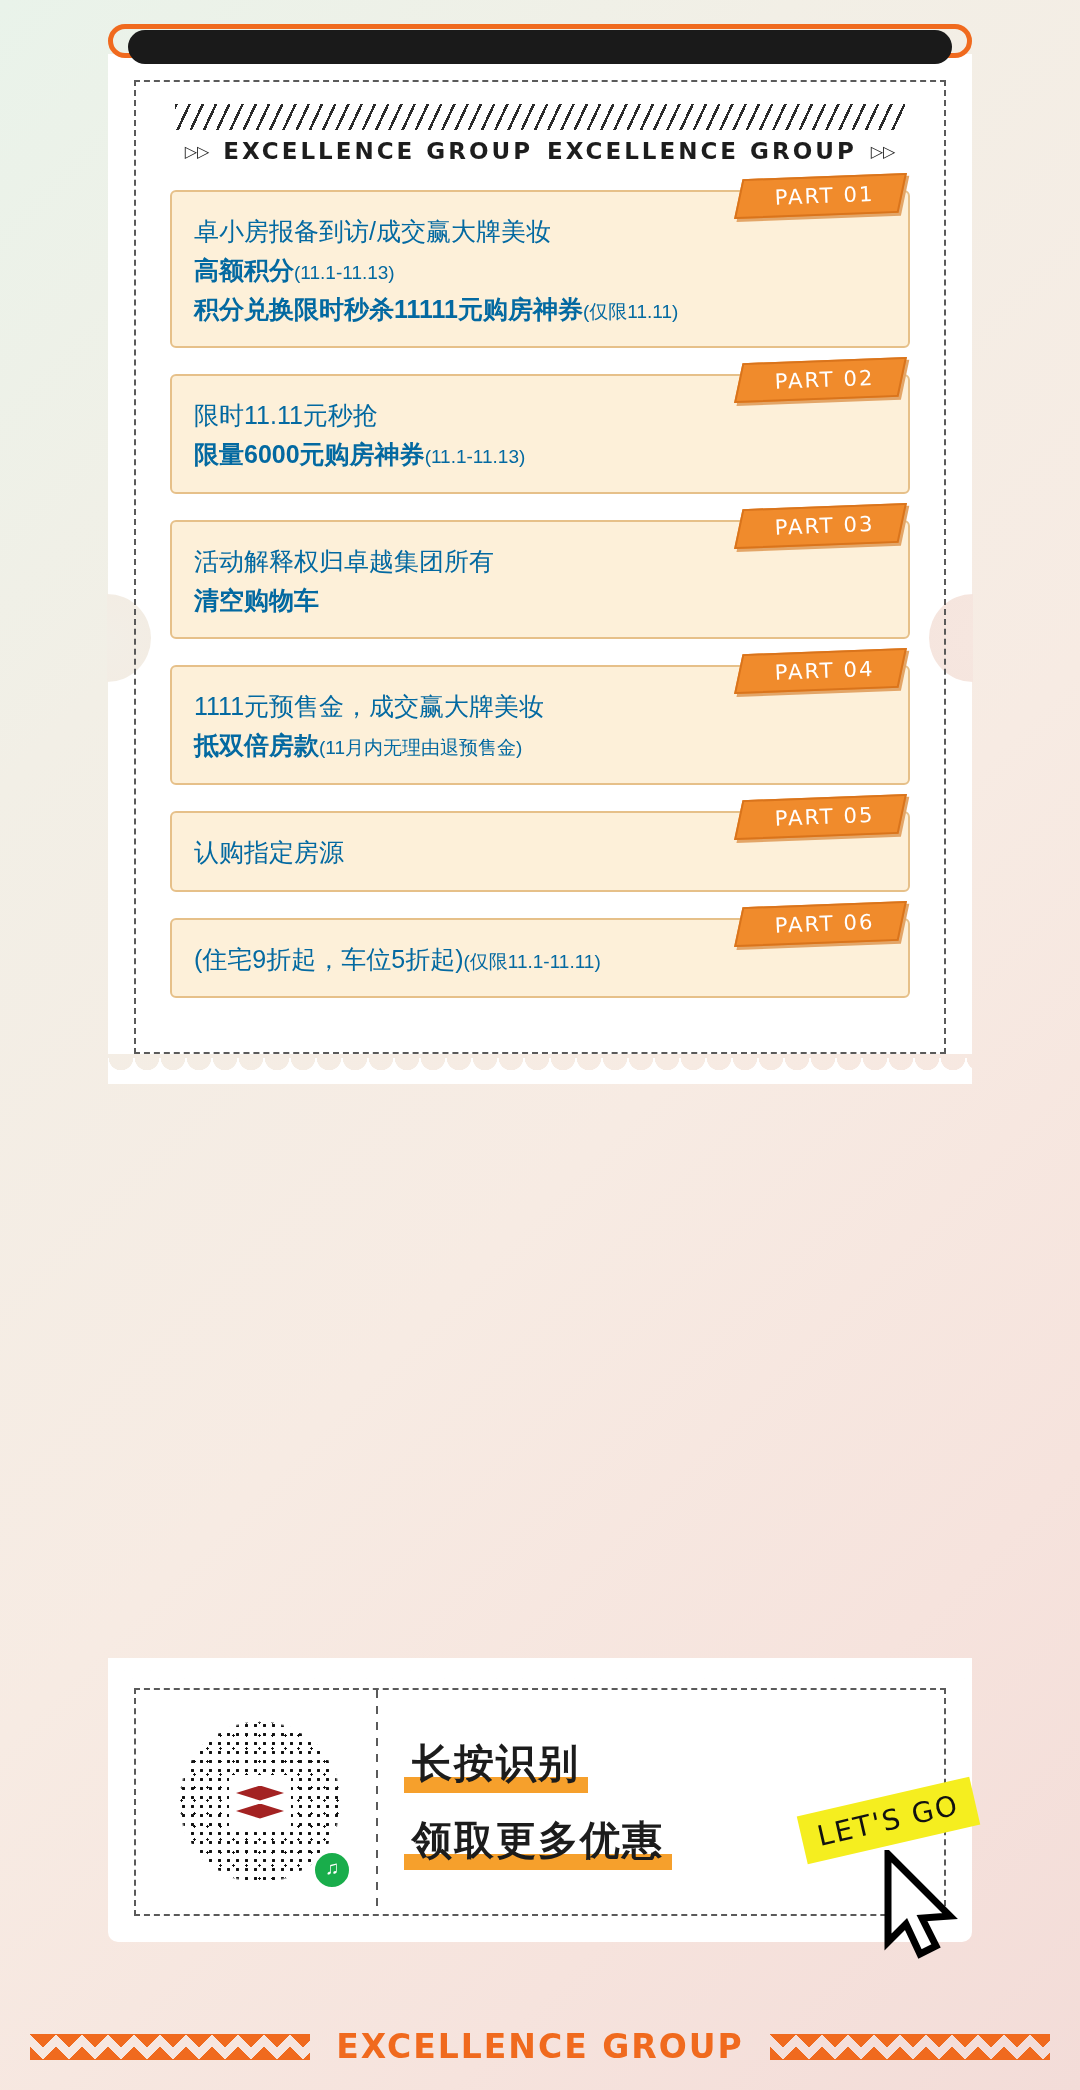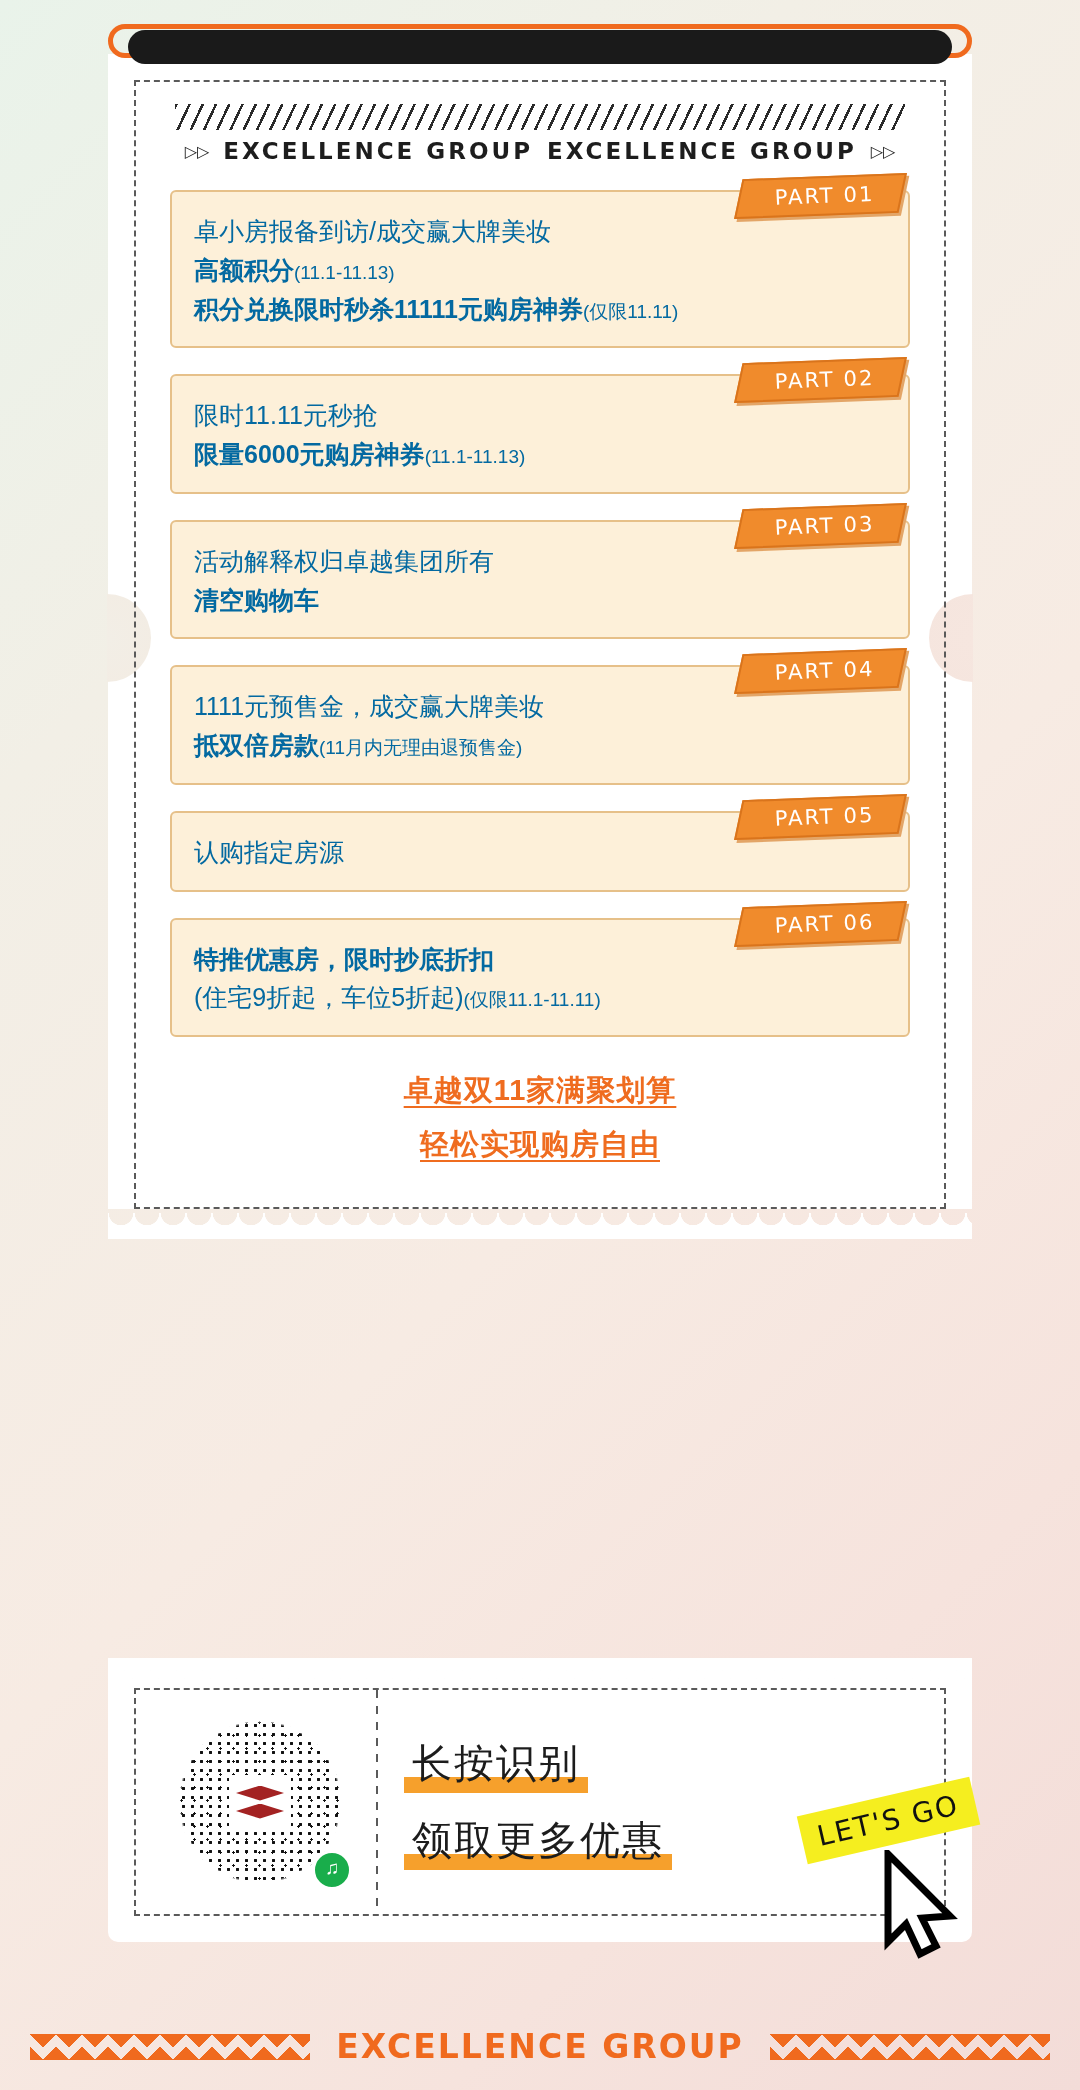--- a/index.html
+++ b/index.html
@@ -252,21 +252,21 @@
   .qr-sep {
     width: 2px;
     align-self: stretch;
     margin: -22px 26px;
     background: repeating-linear-gradient(#5a5a5a 0 8px, transparent 8px 16px);
   }
   .qr-text { flex: 1; }
   .qr-text .l1, .qr-text .l2 {
     display: inline-block;
     font-size: 40px;
-    font-weight: normal;
+    font-weight: bold;
     color: #1c1c1c;
     letter-spacing: 2px;
     padding: 2px 8px;
     position: relative;
   }
   .qr-text .l1 { margin-bottom: 18px; }
   .qr-text .hl {
     background: linear-gradient(to top, #f6a02c 0 16px, transparent 16px);
   }
 
@@ -374,30 +374,25 @@
           </div>
           <div class="card">
             <div class="tag"><span>PART 05</span></div>
             <div class="lines">
               <div class="line"><span>认购指定房源</span></div>
             </div>
           </div>
           <div class="card">
             <div class="tag"><span>PART 06</span></div>
             <div class="lines">
-              <div class="line"><b>特推优惠房，限时抄底折扣</b></div>
               <div class="line"><span>(住宅9折起，车位5折起)</span><span class="small">(仅限11.1-11.11)</span></div>
             </div>
           </div>
         </div>
 
-      <div class="slogan">
-        <div>卓越双11家满聚划算</div>
-        <div>轻松实现购房自由</div>
-      </div>
     </div>
   </div>
   <div class="scallop"></div>
 </div>
 
 <div class="qr-ticket">
   <div class="qr-scallop-top"></div>
   <div class="qr-inner">
     <div class="qr-box">
       <div class="qr-dots"></div>

